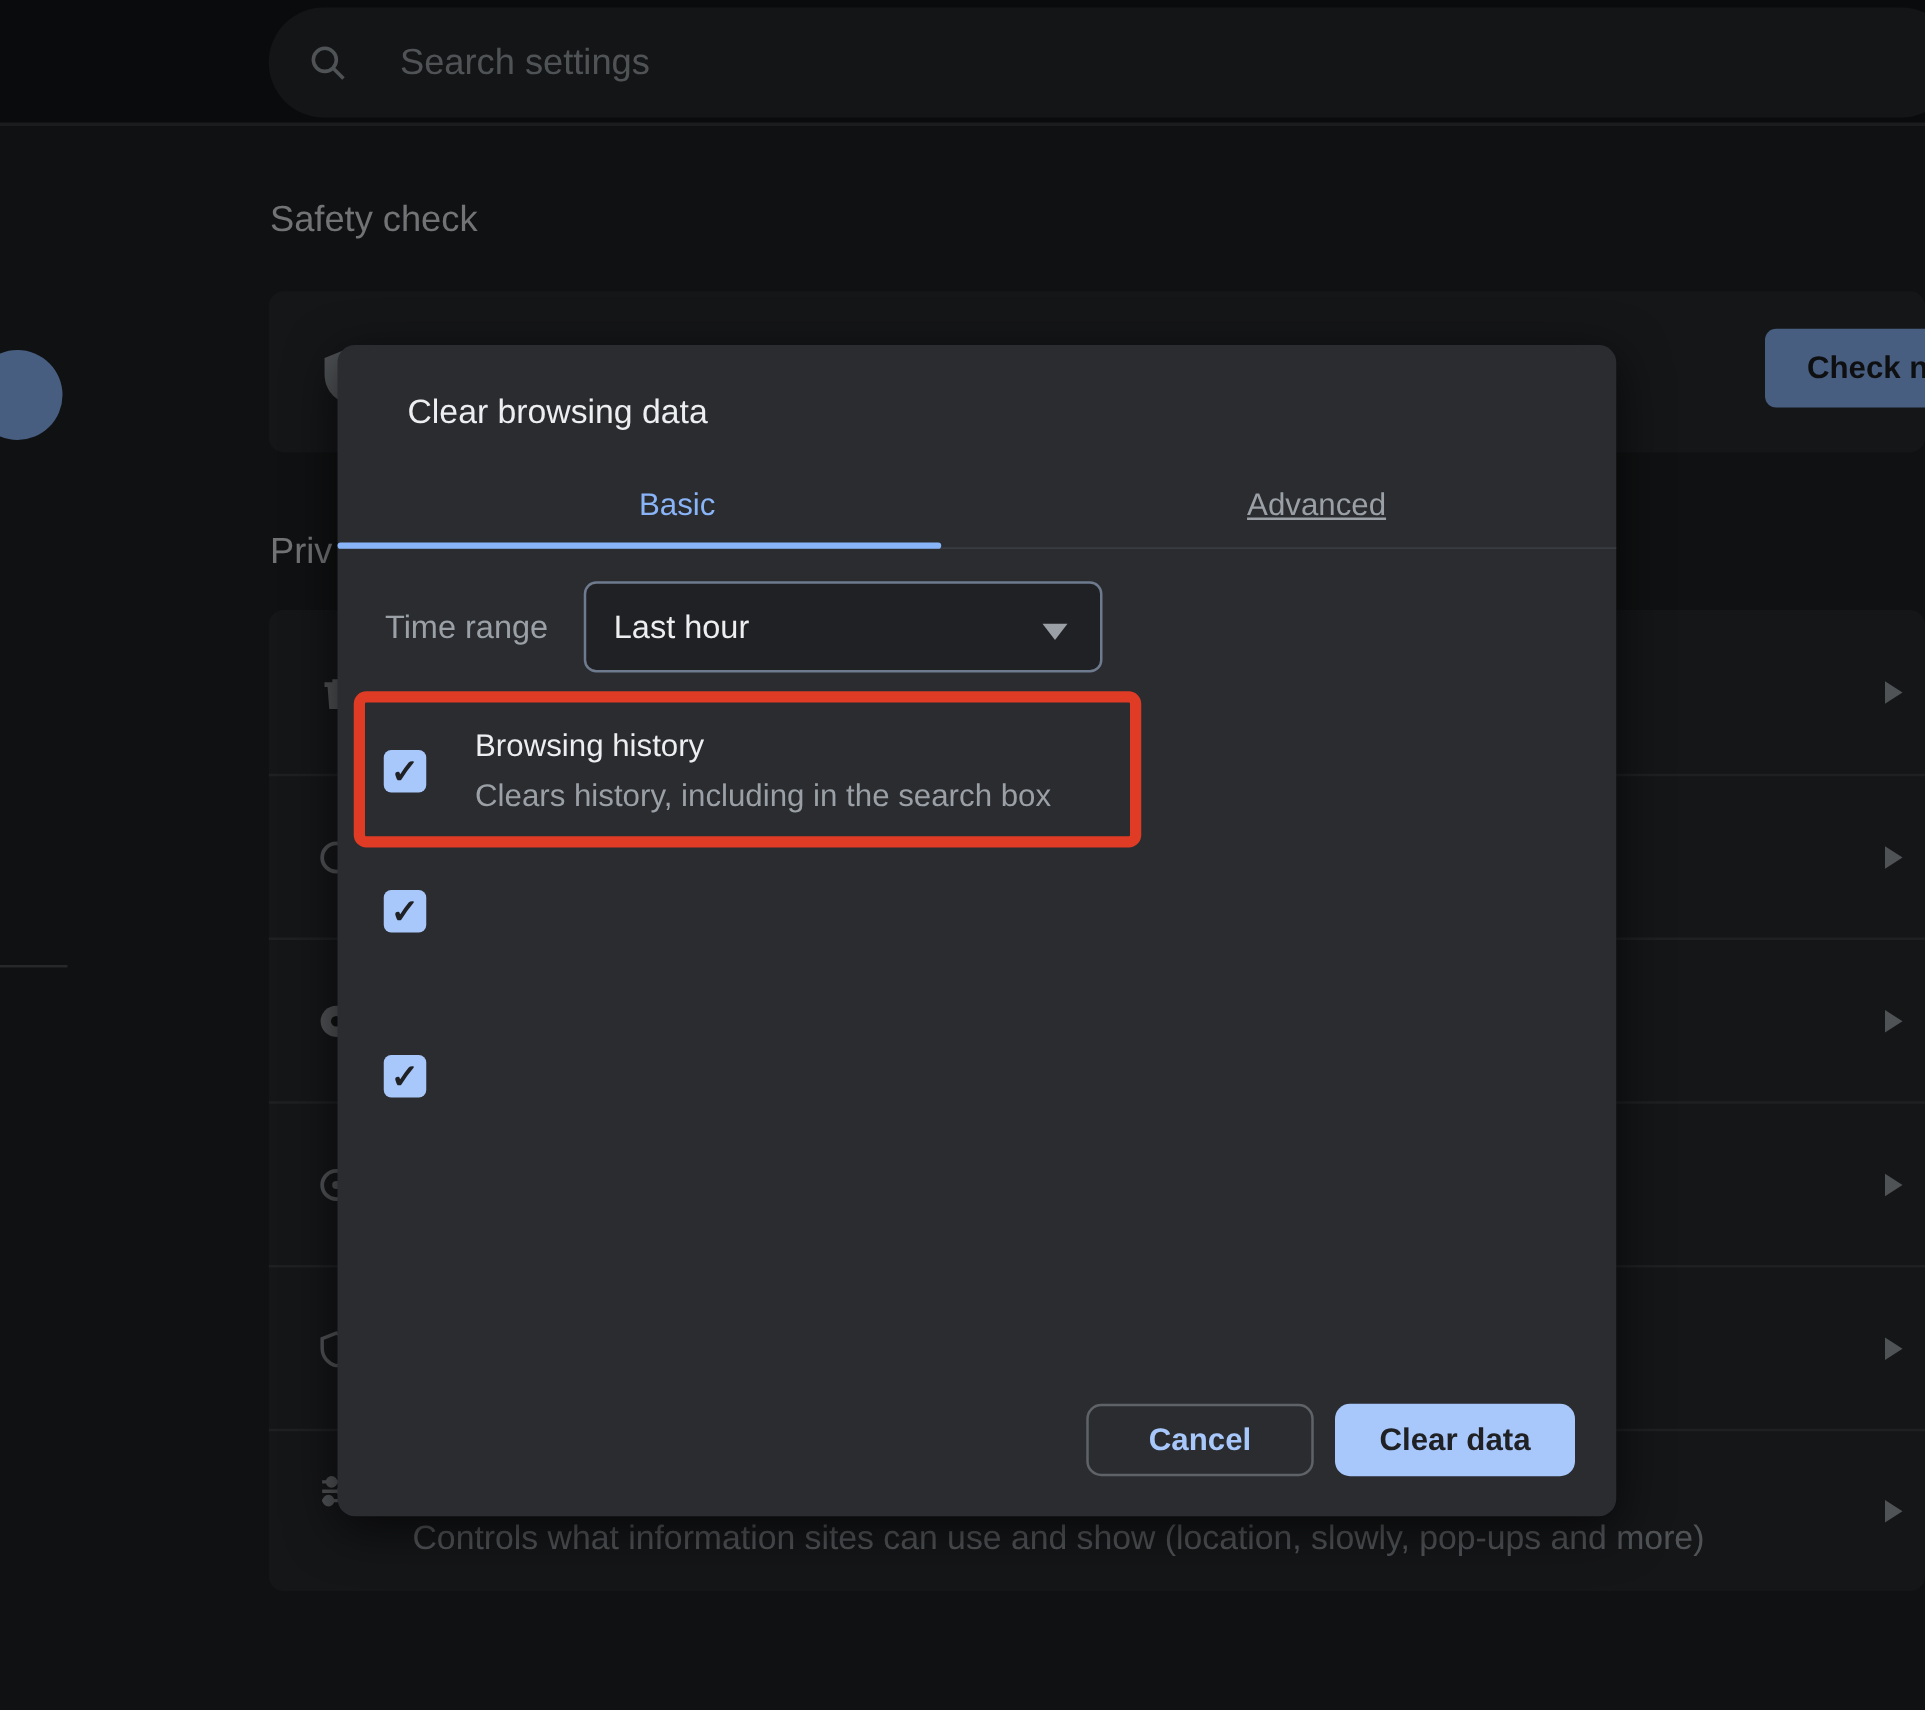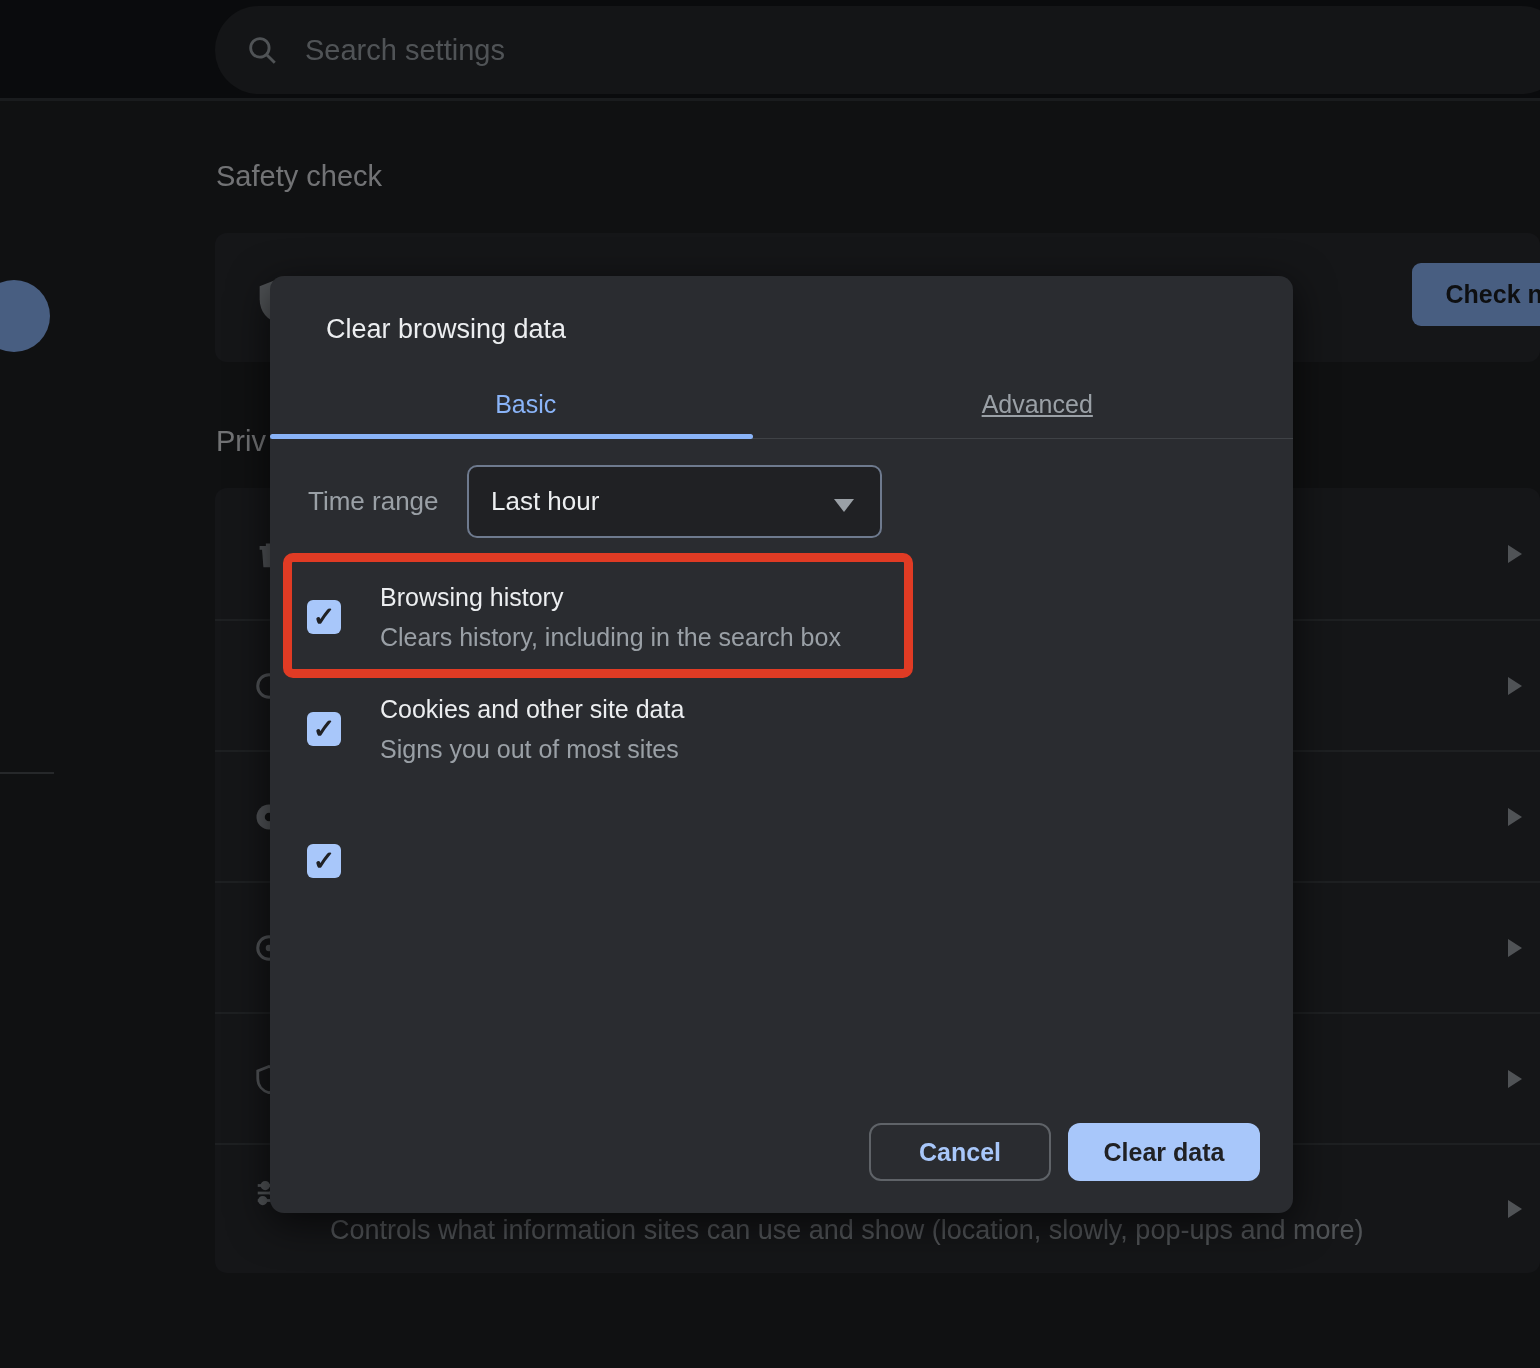--- a/index.html
+++ b/index.html
@@ -14,21 +14,21 @@
   .topbar {
     position:absolute; left:0; top:0; width:1540px; height:101px;
     background:#141619; border-bottom:3px solid #33363a;
   }
   .search-pill {
     position:absolute; left:215px; top:6px; width:1350px; height:88px;
     background:#27292d; border-radius:44px;
     display:flex; align-items:center;
   }
   .search-pill svg { margin-left:30px; }
-  .search-placeholder { margin-left:26px; font-size:29px; color:#9aa0a6; }
+  .search-placeholder { margin-left:41px; font-size:29px; color:#9aa0a6; }
   .section-heading {
     position:absolute; left:216px; color:#dadce0; font-size:29px; font-weight:400;
   }
   .h-safety { top:160px; }
   .h-priv   { top:425px; }
   .nav-circle {
     position:absolute; left:-22px; top:280px; width:72px; height:72px;
     border-radius:50%; background:#8ab4f8;
   }
   .sidebar-divider {
@@ -60,21 +60,21 @@
     position:absolute; inset:0; background:rgba(0,0,0,0.48); z-index:10;
   }
   
   .dialog {
     position:absolute; left:270px; top:276px; width:1023px; height:937px;
     background:#2a2c30; border-radius:14px; z-index:20;
     box-shadow:0 10px 40px rgba(0,0,0,0.65);
     color:#e3e5e8;
   }
   .dlg-title { position:absolute; left:56px; top:38px; font-size:27px; font-weight:400; color:#eceef0; }
-  .dlg-tabs { position:absolute; left:0; top:96px; width:100%; height:64px; display:flex; }
+  .dlg-tabs { position:absolute; left:16px; top:96px; width:100%; height:64px; display:flex; }
   .dlg-tab {
     flex:1; display:flex; align-items:center; justify-content:center;
     font-size:25px; cursor:pointer; background:none; border:none; font-family:inherit;
   }
   .dlg-tab.active { color:#8ab4f8; }
   .dlg-tab.inactive { color:#9aa0a6;text-decoration:underline; }
   .dlg-tabline { position:absolute; left:0; top:158px; width:483px; height:5px; background:#8ab4f8; border-radius:3px; }
   .dlg-divider { position:absolute; left:0; top:162px; width:100%; height:1px; background:#3f4246; }
   .timerange-label { position:absolute; left:38px; top:210px; font-size:26px; color:#9aa0a6; }
   .timerange-select {
@@ -209,24 +209,20 @@
   <div class="chk-row chk-row-1">
     <div class="checkbox">✓</div>
     <div class="chk-text">
       <div class="chk-title">Browsing history</div>
       <div class="chk-sub">Clears history, including in the search box</div>
     </div>
   </div>
 
   <div class="chk-row chk-row-2">
     <div class="checkbox">✓</div>
-    <div class="chk-text">
-      <div class="chk-title">Cookies and other site data</div>
-      <div class="chk-sub">Signs you out of most sites</div>
-    </div>
   </div>
 
   <div class="chk-row chk-row-3">
     <div class="checkbox">✓</div>
   </div>
 
   <div class="dlg-buttons">
     <button class="btn btn-cancel">Cancel</button>
     <button class="btn btn-confirm">Clear data</button>
   </div>

